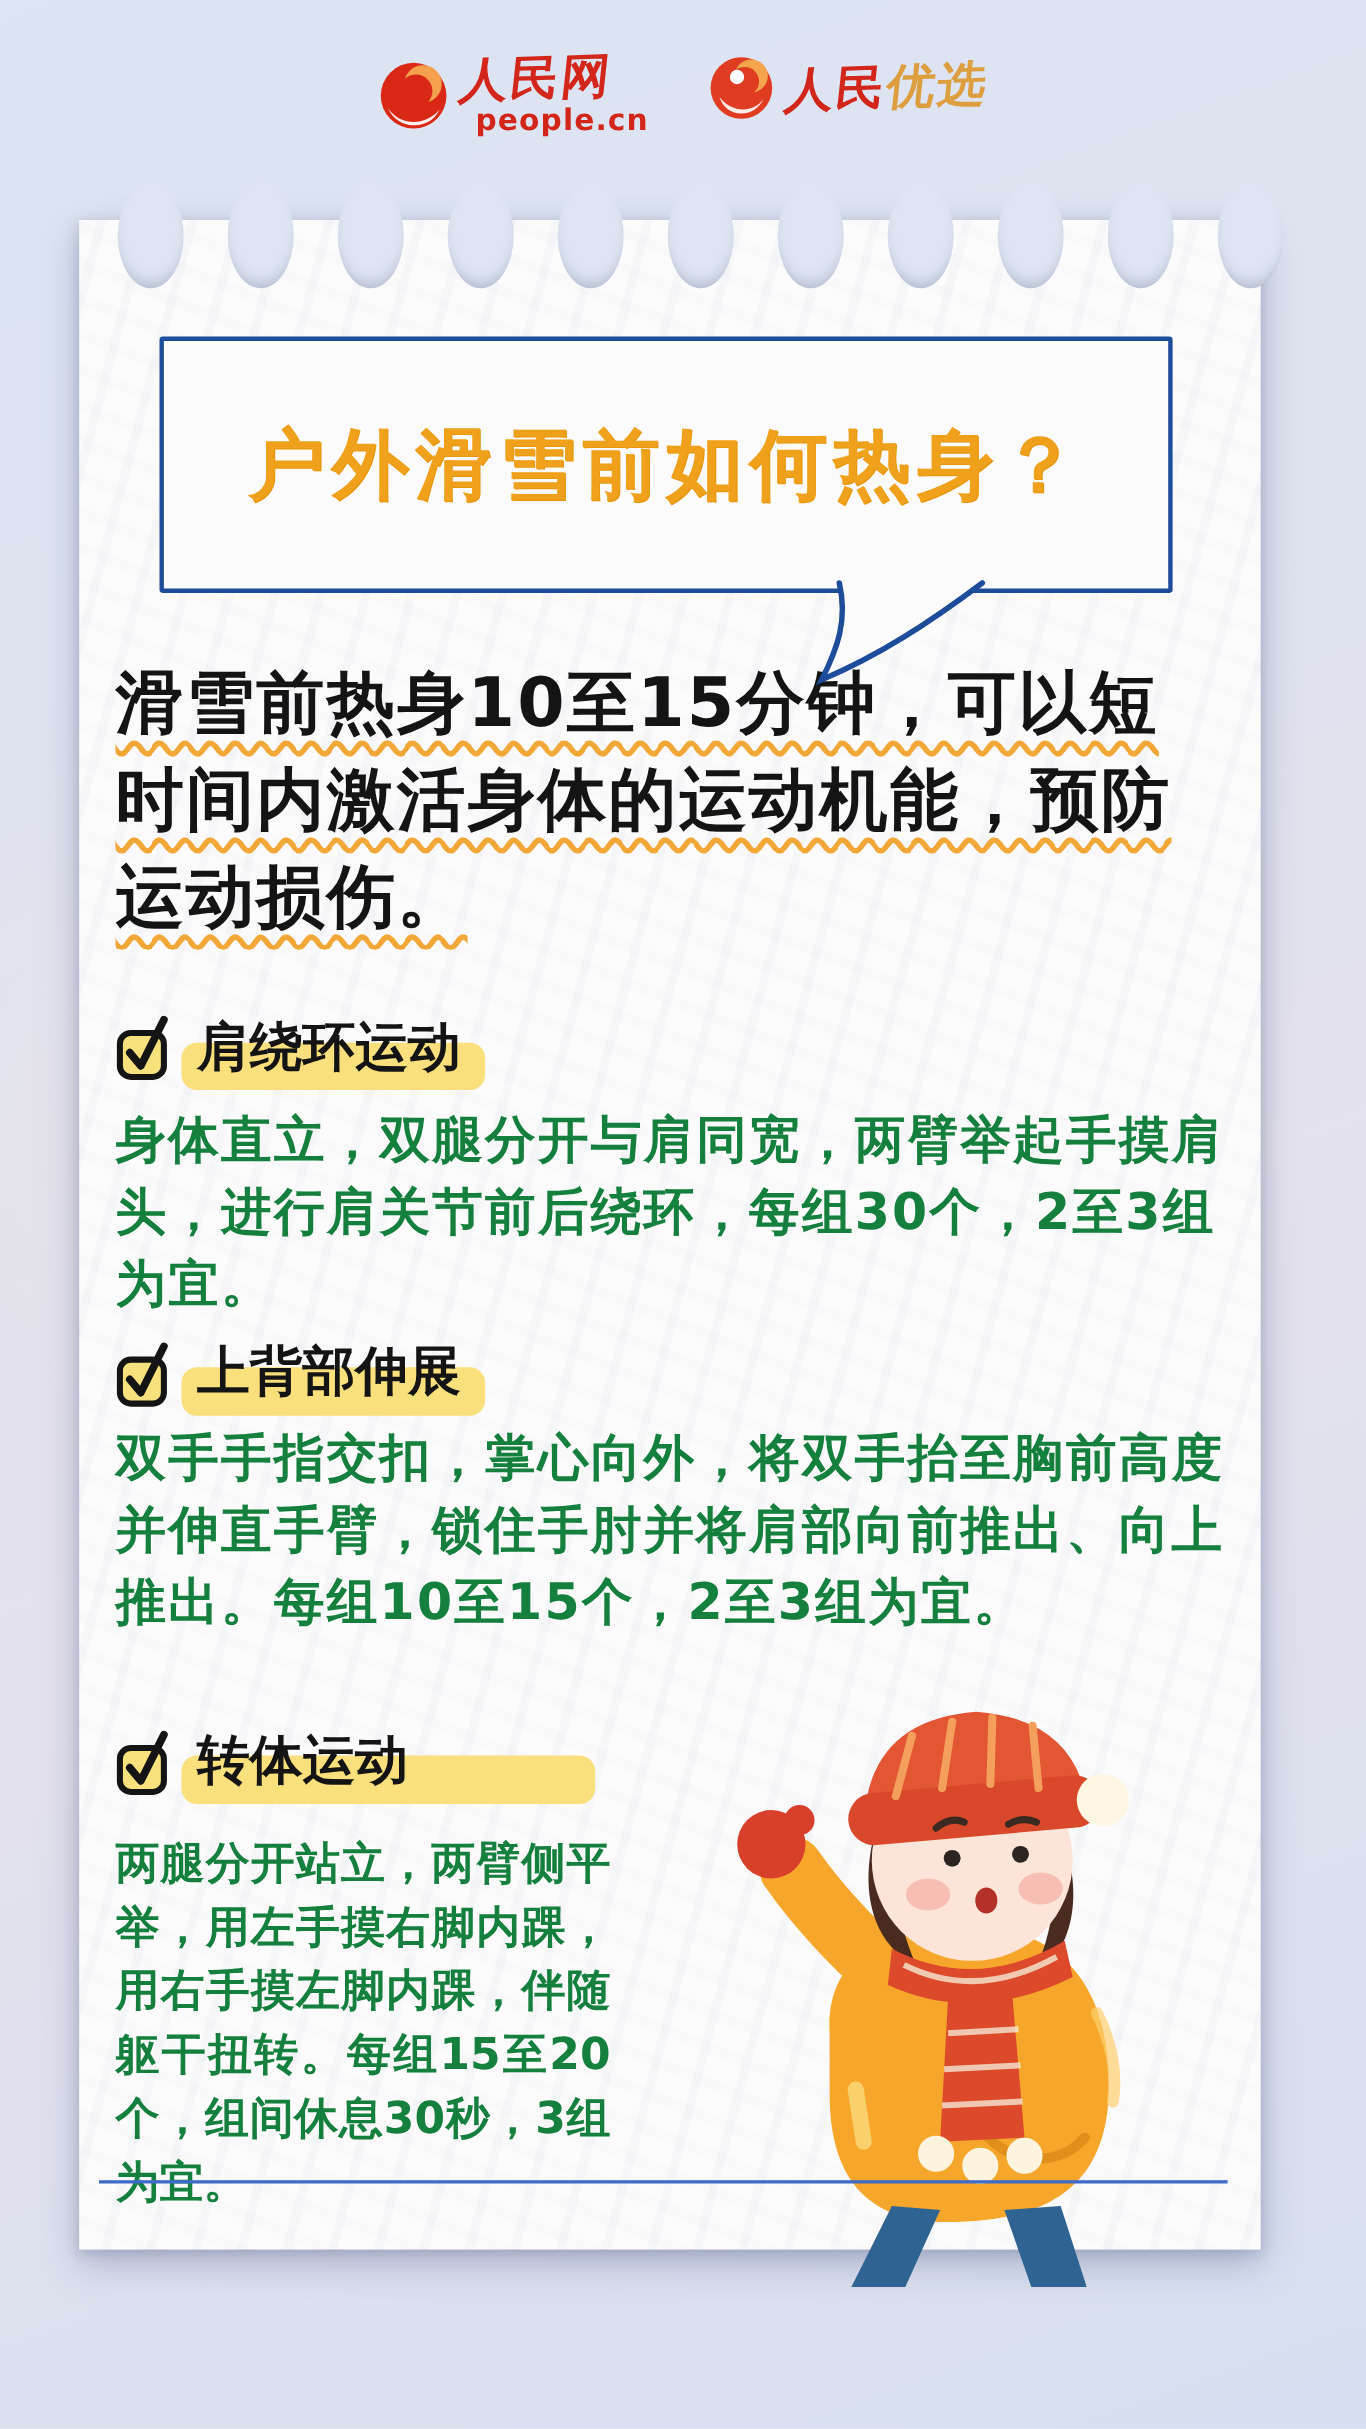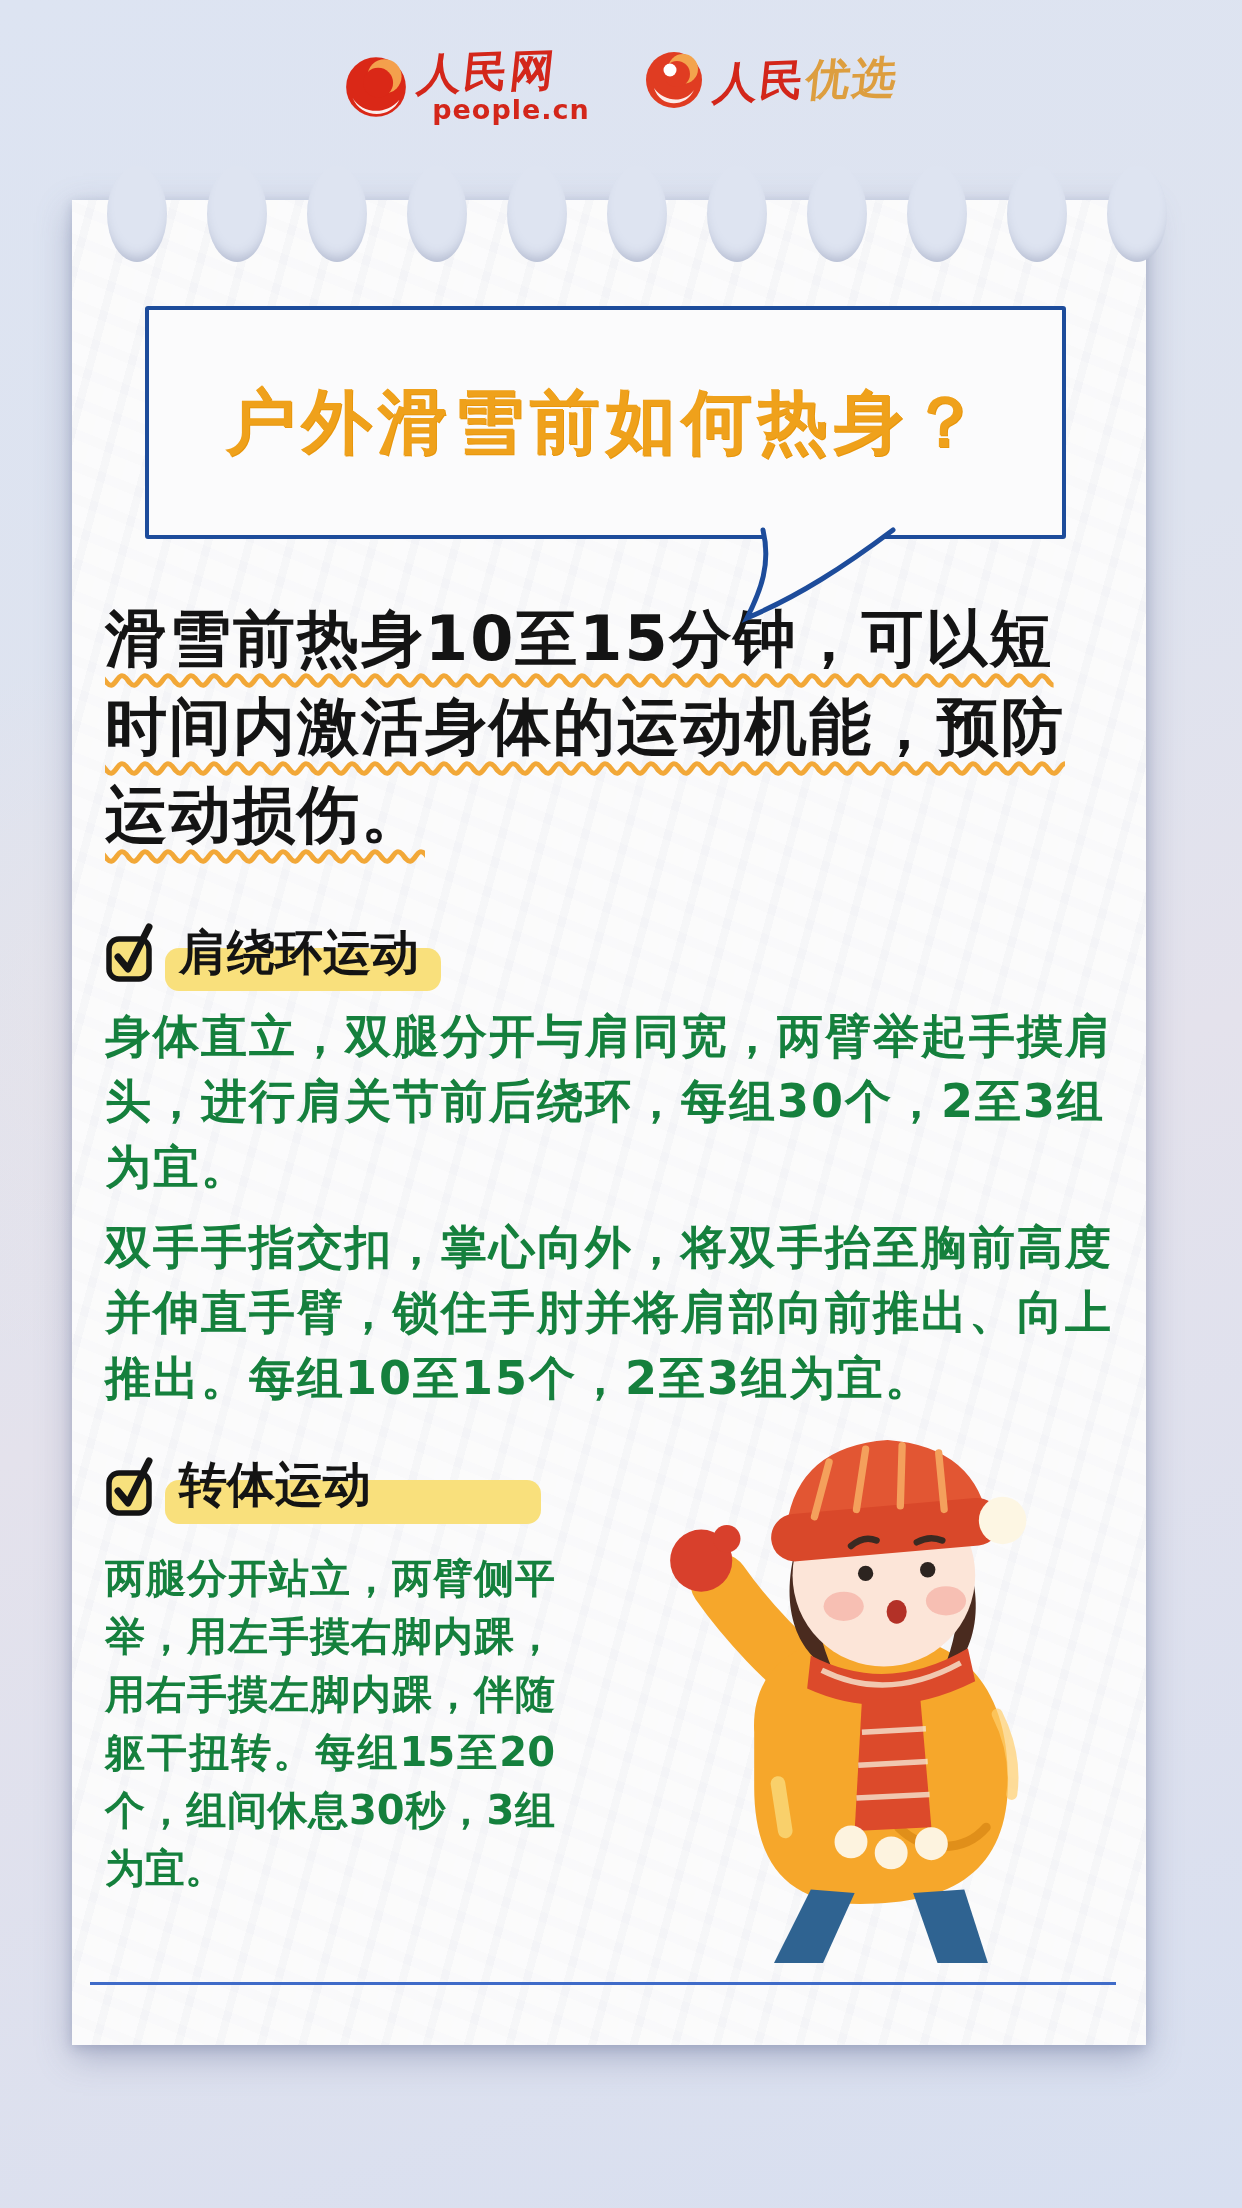--- a/index.html
+++ b/index.html
@@ -51,21 +51,21 @@
   .section-head{display:flex;align-items:center;gap:22px;}
   .check{width:52px;height:60px;flex:0 0 auto;overflow:visible;}
   .head-text{position:relative;font-size:48px;font-weight:800;color:#141414;line-height:1.2;z-index:0;}
   .head-text::before{content:"";position:absolute;z-index:-1;left:-14px;right:-22px;top:42%;bottom:-10px;
     background:#f9e07c;border-radius:14px;}
   .head-text.wide::before{right:-170px;}
   .section-body{font-size:46px;font-weight:700;color:#15803d;line-height:1.42;letter-spacing:2px;margin:0;}
 
   .head-1{margin-top:37px;align-items:flex-end;} .body-1{margin-top:23px;}
   .head-2{margin-top:18px;} .body-2{margin-top:15px;}
-  .sec3{margin-top:44px;}
+  .sec3{margin-top:82px;}
   .body-3{margin-top:34px;font-size:40px;letter-spacing:0;line-height:1.45;text-align:justify;}
   .illu{float:right;width:548px;height:560px;margin:-52px -12px 0 22px;}
 
   .bottom-line{position:absolute;left:18px;right:30px;bottom:60px;height:3px;background:#3f6bc8;z-index:1;}
 </style>
 </head>
 <body>
 
 <div class="page">
 
@@ -123,20 +123,27 @@
 
       <div class="section-head head-1">
         <svg class="check" viewBox="0 0 52 60">
           <rect x="4" y="18" width="40" height="40" rx="10" fill="#f7e17d" stroke="#141414" stroke-width="5.5"></rect>
           <path d="M13,36 L23,48 L44,6" fill="none" stroke="#141414" stroke-width="7" stroke-linecap="round" stroke-linejoin="round"></path>
         </svg>
         <span class="head-text">肩绕环运动</span>
       </div>
       <p class="section-body body-1">身体直立，双腿分开与肩同宽，两臂举起手摸肩头，进行肩关节前后绕环，每组30个，2至3组为宜。</p>
 
+      <div class="section-head head-2">
+        <svg class="check" viewBox="0 0 52 60">
+          <rect x="4" y="18" width="40" height="40" rx="10" fill="#f7e17d" stroke="#141414" stroke-width="5.5"></rect>
+          <path d="M13,36 L23,48 L44,6" fill="none" stroke="#141414" stroke-width="7" stroke-linecap="round" stroke-linejoin="round"></path>
+        </svg>
+        <span class="head-text">上背部伸展</span>
+      </div>
       <p class="section-body body-2">双手手指交扣，掌心向外，将双手抬至胸前高度并伸直手臂，锁住手肘并将肩部向前推出、向上推出。每组10至15个，2至3组为宜。</p>
 
       <div class="sec3">
         <svg class="illu" viewBox="0 0 300 306">
 
           <path d="M140,162 C114,142 92,118 78,98" fill="none" stroke="#f6a72b" stroke-width="32" stroke-linecap="round"></path>
 
           <circle cx="68" cy="86" r="17" fill="#d8402c"></circle>
           <circle cx="82" cy="74" r="7.5" fill="#d8402c"></circle>
 

